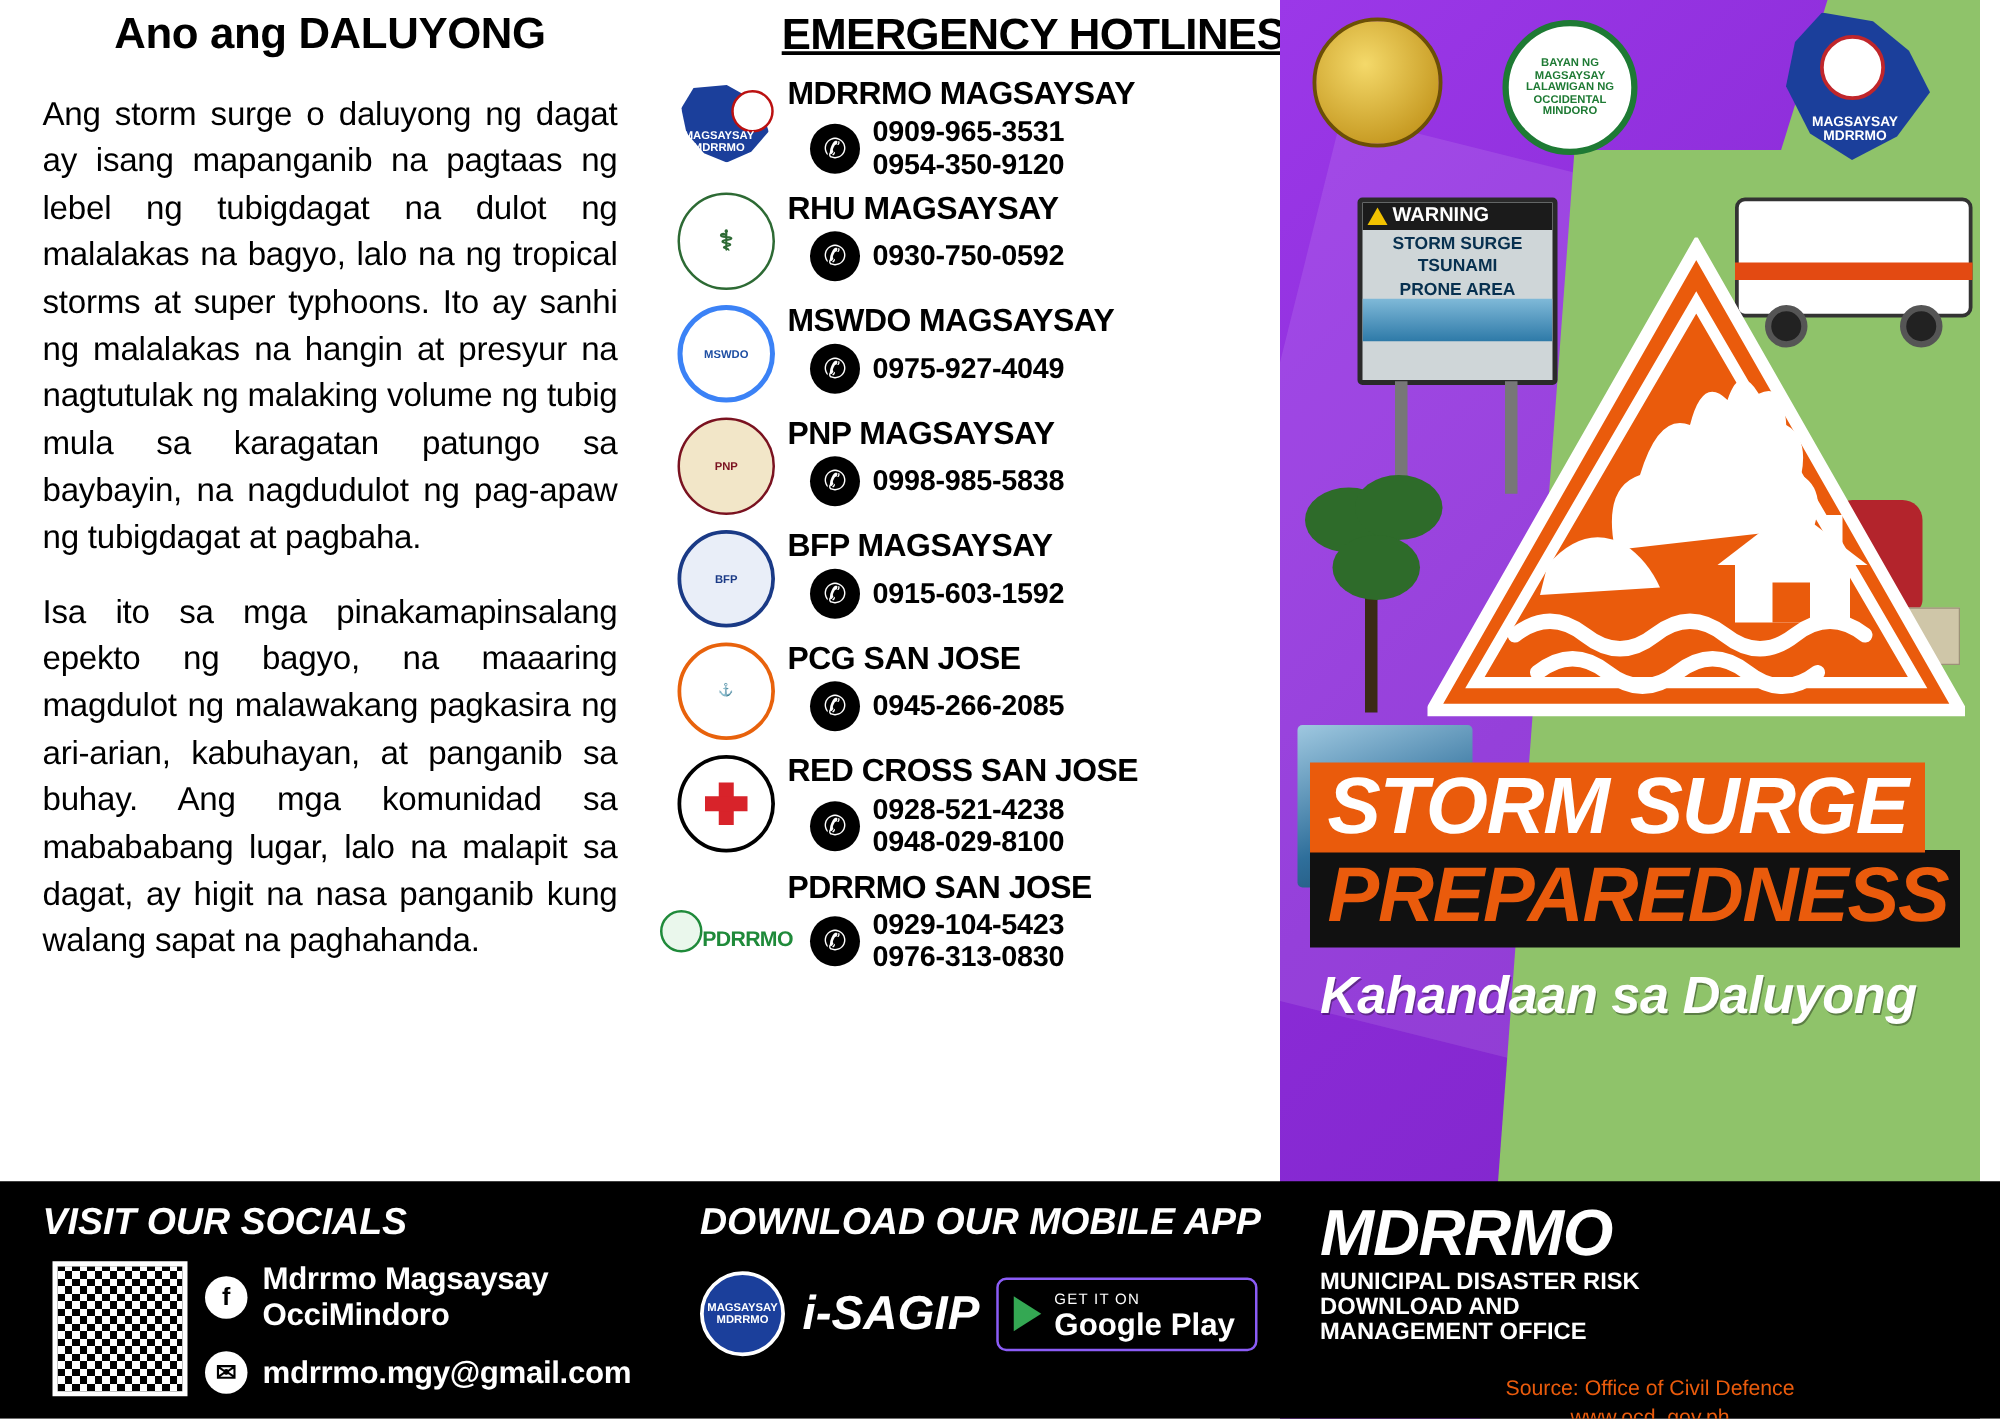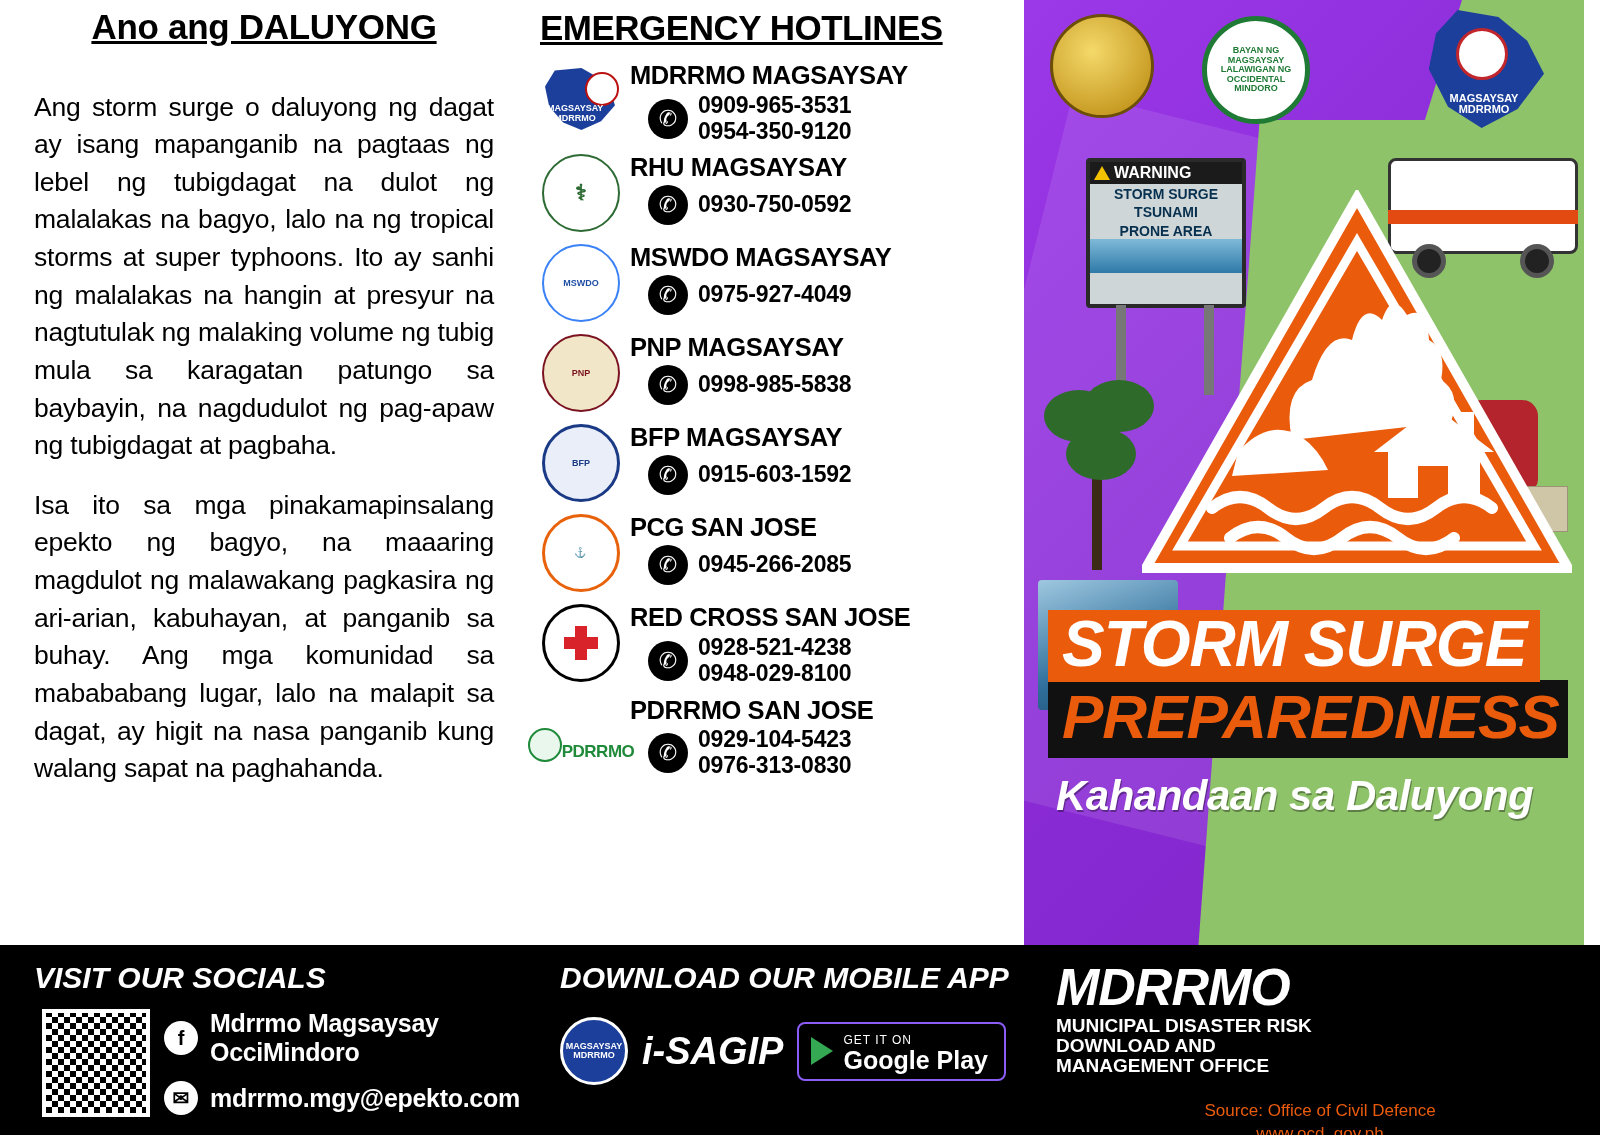--- a/index.html
+++ b/index.html
@@ -11,35 +11,35 @@
   }
   .page { position: relative; width: 1600px; height: 1135px; background: #fff; }
 
   
   .col-left {
     position: absolute; left: 0; top: 0; width: 530px; height: 945px;
     padding: 8px 36px 0 34px;
   }
   .col-left h1 {
     font-size: 35px; font-weight: bold; text-align: center;
-    text-decoration: underline; letter-spacing: -0.3px;
-    margin-bottom: 42px; line-height: 1.1;
+    letter-spacing: -0.3px;
+    margin-bottom: 26px; line-height: 1.1;
   }
   .col-left p {
     font-size: 26.5px; line-height: 1.42; text-align: justify;
     text-justify: inter-word; margin-bottom: 22px; letter-spacing: -0.2px;
   }
 
   
   .col-mid {
     position: absolute; left: 530px; top: 0; width: 510px; height: 945px;
     padding: 8px 12px 0 10px;
   }
   .col-mid h1 {
-    font-size: 35px; font-weight: bold; text-align: left;
+    font-size: 35px; font-weight: bold; text-align: right;
     text-decoration: underline; margin-bottom: 12px; letter-spacing: -0.5px;
   }
   .hotline {
     display: flex; align-items: flex-start; gap: 8px; margin-bottom: 8px;
   }
   .hotline .logo {
     width: 82px; height: 82px; flex: 0 0 82px;
     display: flex; align-items: center; justify-content: center;
     position: relative;
   }
@@ -75,21 +75,21 @@
     position: absolute; left: 6px; bottom: 16px; width: 56px;
     color: #fff; font-size: 9px; font-weight: bold; text-align: center; line-height: 1.1;
   }
   .mdrrmo-map .circ {
     position: absolute; right: 2px; top: 10px; width: 34px; height: 34px;
     border-radius: 50%; background: #fff; border: 2px solid #b11;
   }
 
   .rhu-seal { border: 2px solid #2d6a34; }
   .rhu-seal .inner { color: #2d6a34; font-size: 22px; }
-  .mswdo-seal { border: 2px solid #3b82f6; }
+  .mswdo-seal { border: 4px solid #3b82f6; }
   .pnp-seal { border: 2px solid #7a1220; background: #f2e6c8; }
   .bfp-seal { border: 3px solid #1a3a86; background: #e9eef8; }
   .pcg-seal { border: 3px solid #e8620c; background: #fff; }
   .pcg-seal .inner { color: #0b3d91; font-size: 10px; }
   .redcross-seal { border: 3px solid #000; background: #fff; }
   .redcross-seal .cross-v, .redcross-seal .cross-h { position: absolute; background: #d8232a; }
   .redcross-seal .cross-v { left: 50%; top: 26%; width: 12px; height: 34px; margin-left: -6px; }
   .redcross-seal .cross-h { top: 50%; left: 26%; height: 12px; width: 34px; margin-top: -6px; }
   .pdrrmo-seal { width: 118px; height: 52px; position: relative; display:flex; align-items:flex-end; }
   .pdrrmo-seal .txt { font-size: 17px; font-weight: bold; color: #1f8a3a; letter-spacing: -0.5px; }
@@ -517,21 +517,21 @@
   <div class="bottom">
     <div class="socials">
       <h2>VISIT OUR SOCIALS</h2>
       <div class="qr"></div>
       <div class="soc-line">
         <div class="soc-ic">f</div>
         <div class="soc-txt">Mdrrmo Magsaysay OcciMindoro</div>
       </div>
       <div class="soc-line">
         <div class="soc-ic">✉</div>
-        <div class="soc-txt">mdrrmo.mgy@epekto.com</div>
+        <div class="soc-txt">mdrrmo.mgy@gmail.com</div>
       </div>
     </div>
 
     <div class="appblock">
       <h2>DOWNLOAD OUR MOBILE APP</h2>
       <div class="approw">
         <div class="app-logo">
           <span>MAGSAYSAY MDRRMO</span>
         </div>
         <div class="app-name">i-SAGIP</div>

